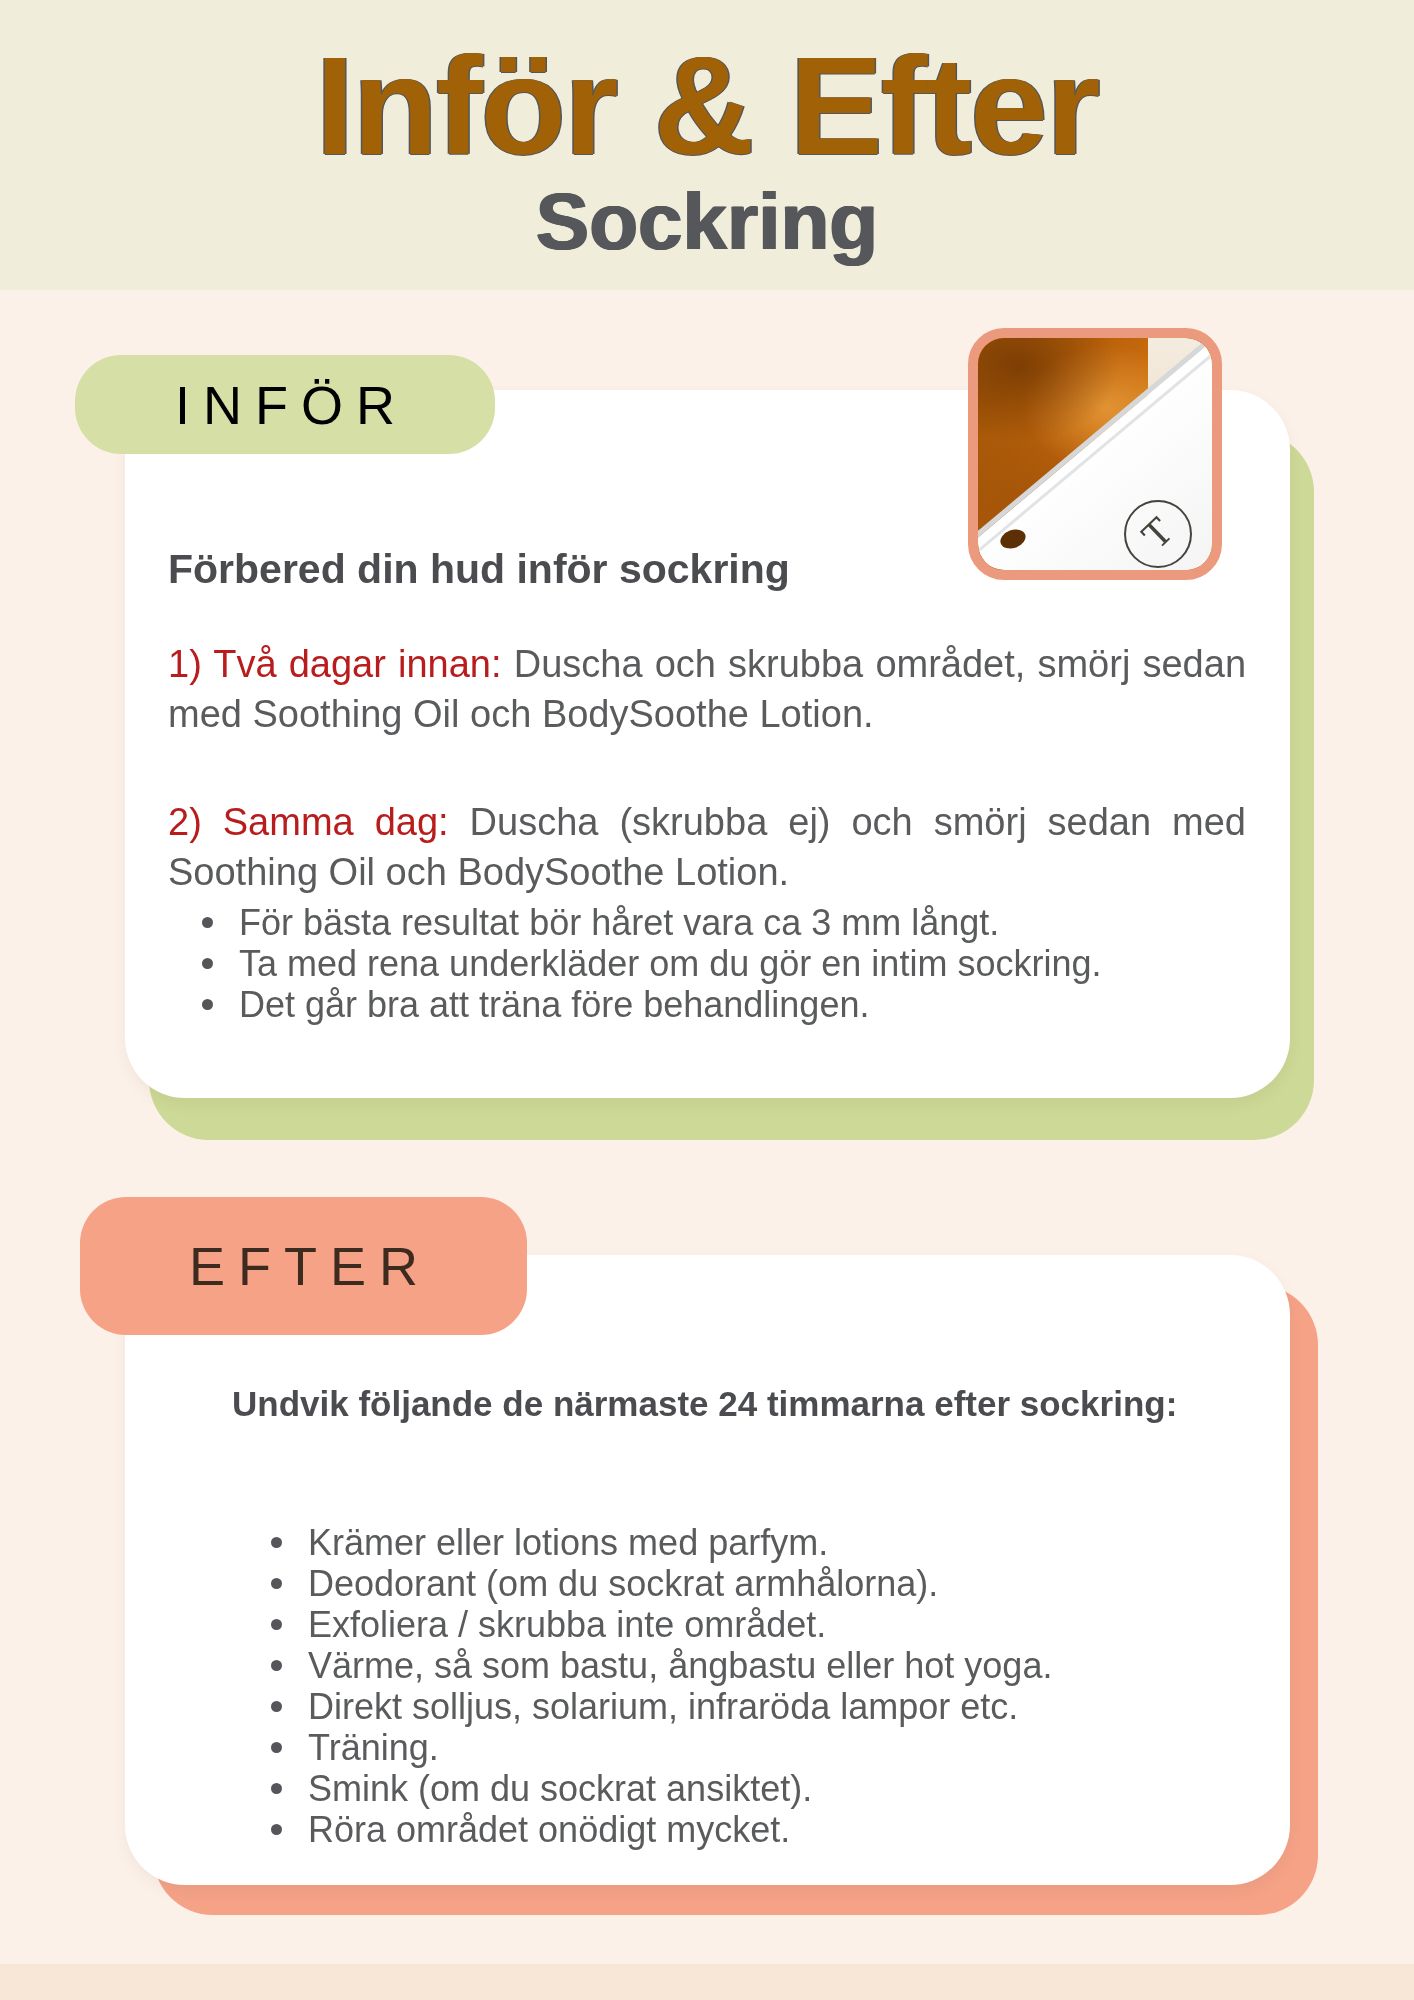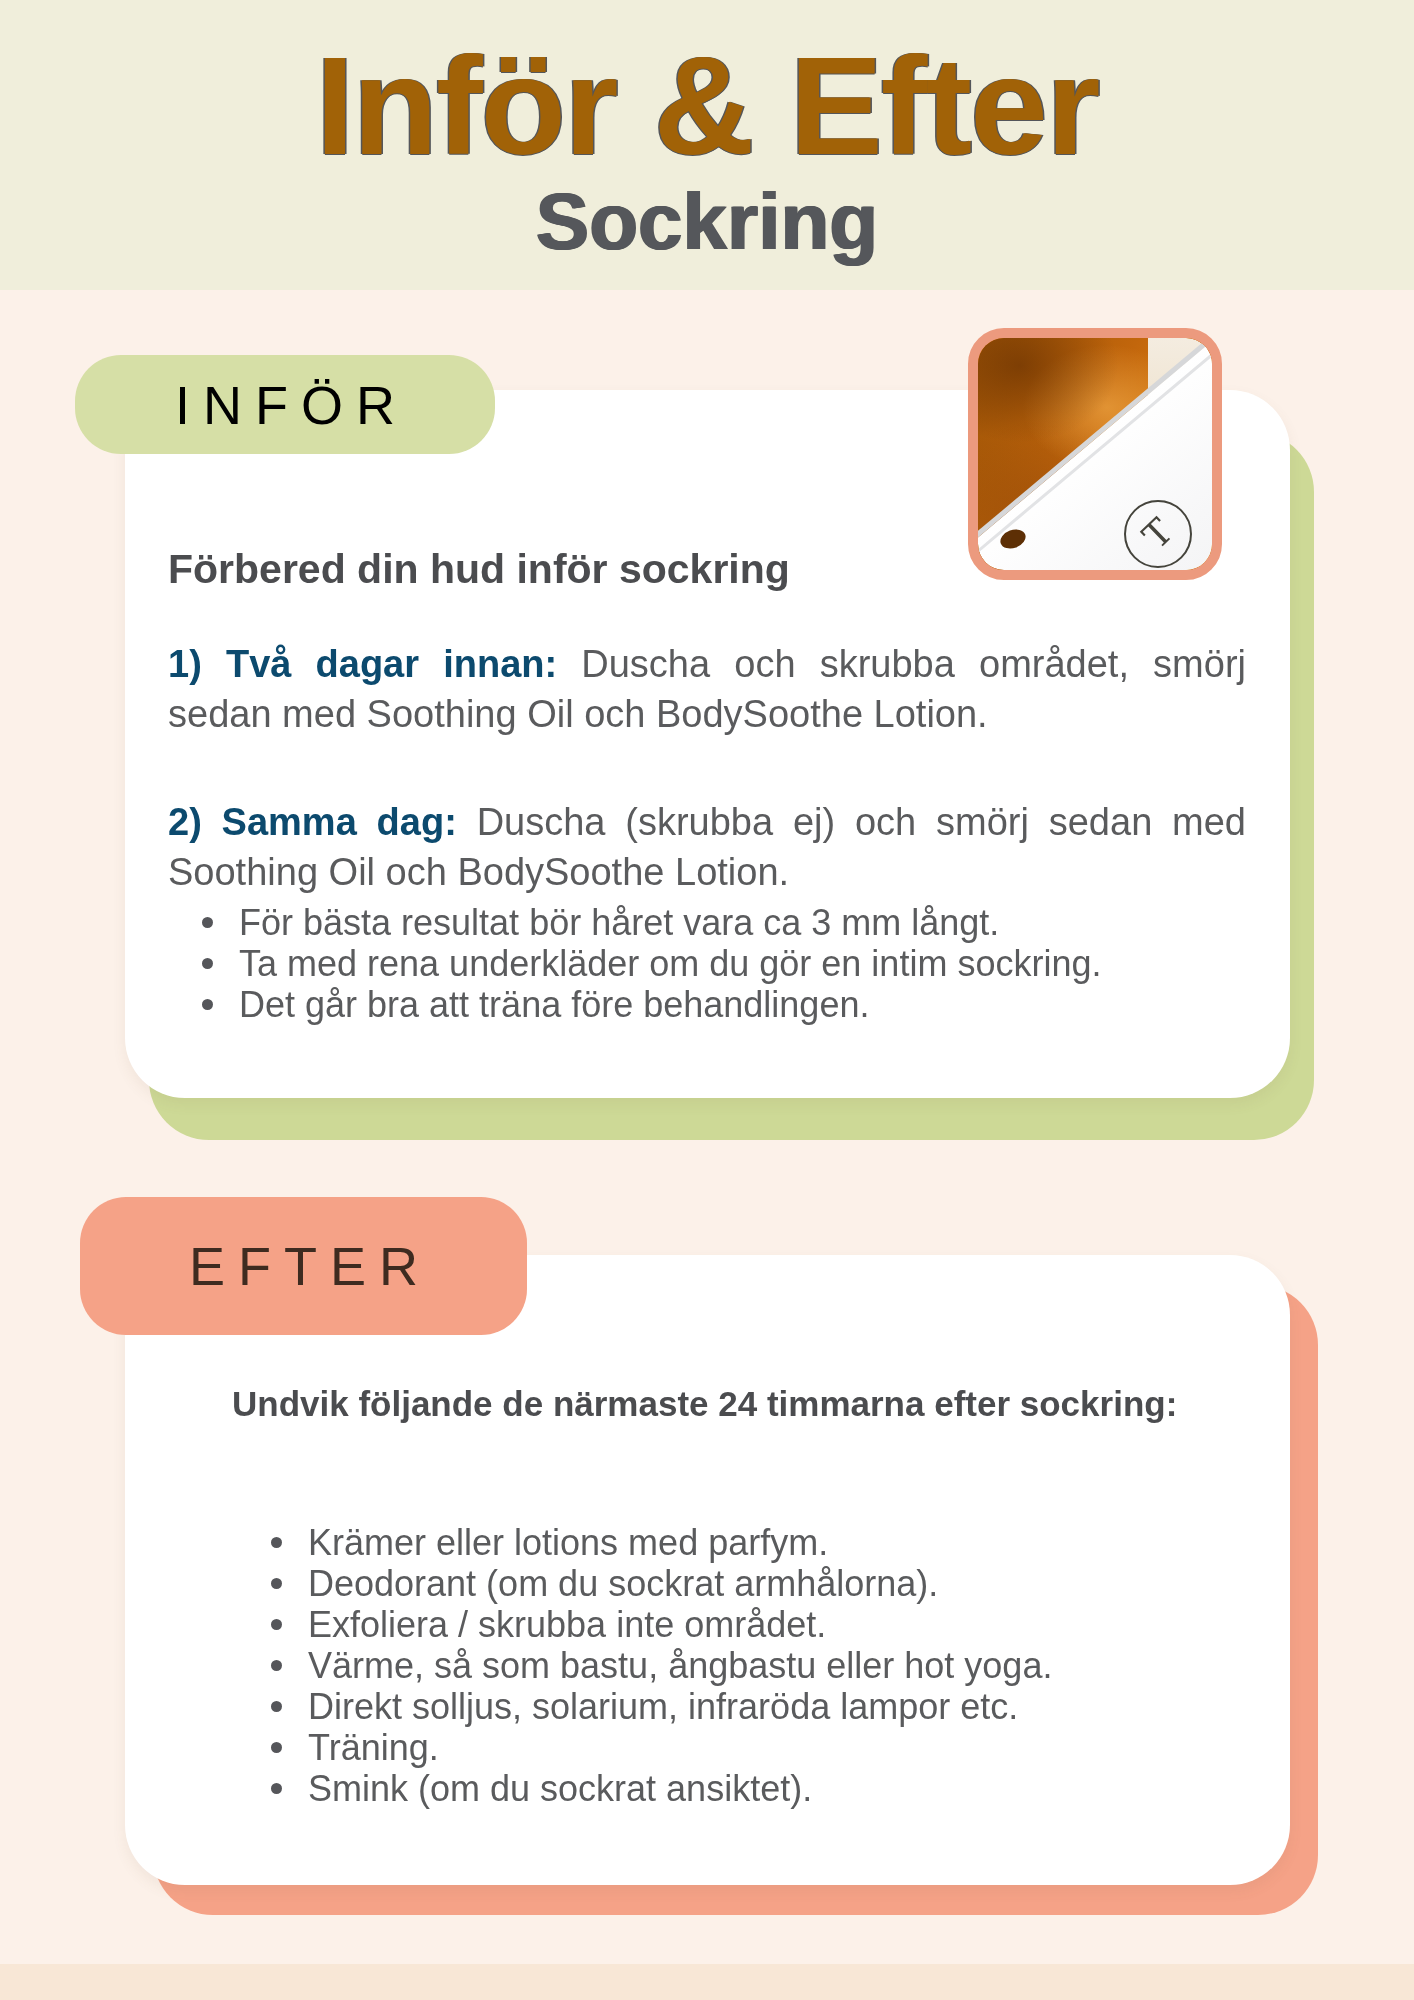--- a/index.html
+++ b/index.html
@@ -60,21 +60,21 @@
   .infor-content{position:absolute;left:168px;top:544px;width:1078px;color:#57585a;}
   .card-heading{
     font-size:41px;font-weight:700;color:#4b4c4f;line-height:1.25;
     margin:0 0 0 0;
   }
   .infor-content .card-heading{margin-bottom:44px;}
   .body-par{
     font-size:38px;line-height:50px;margin:0 0 58px 0;
     text-align:justify;color:#5a5b5d;
   }
-  .body-par .b{font-weight:700;color:#0c4a6e;}
+  .body-par .b{font-weight:400;color:#b91c1c;}
   ul.bullets{list-style:none;margin:0;padding:0;}
   ul.bullets li{
     position:relative;font-size:36px;line-height:41px;
     padding-left:46px;color:#5a5b5d;
   }
   ul.bullets li::before{
     content:"";position:absolute;left:9px;top:15px;
     width:11px;height:11px;border-radius:50%;background:#55565a;
   }
   .infor-bullets{position:absolute;left:193px;top:902px;width:1060px;}
@@ -180,17 +180,18 @@
   <p class="efter-heading">Undvik följande de närmaste 24 timmarna efter sockring:</p>
 
   <ul class="bullets efter-bullets">
     <li>Krämer eller lotions med parfym.</li>
     <li>Deodorant (om du sockrat armhålorna).</li>
     <li>Exfoliera / skrubba inte området.</li>
     <li>Värme, så som bastu, ångbastu eller hot yoga.</li>
     <li>Direkt solljus, solarium, infraröda lampor etc.</li>
     <li>Träning.</li>
     <li>Smink (om du sockrat ansiktet).</li>
+    <li>Röra området onödigt mycket.</li>
   </ul>
 
   <div class="bottom-band"></div>
 
 </div>
 
 </body></html>

